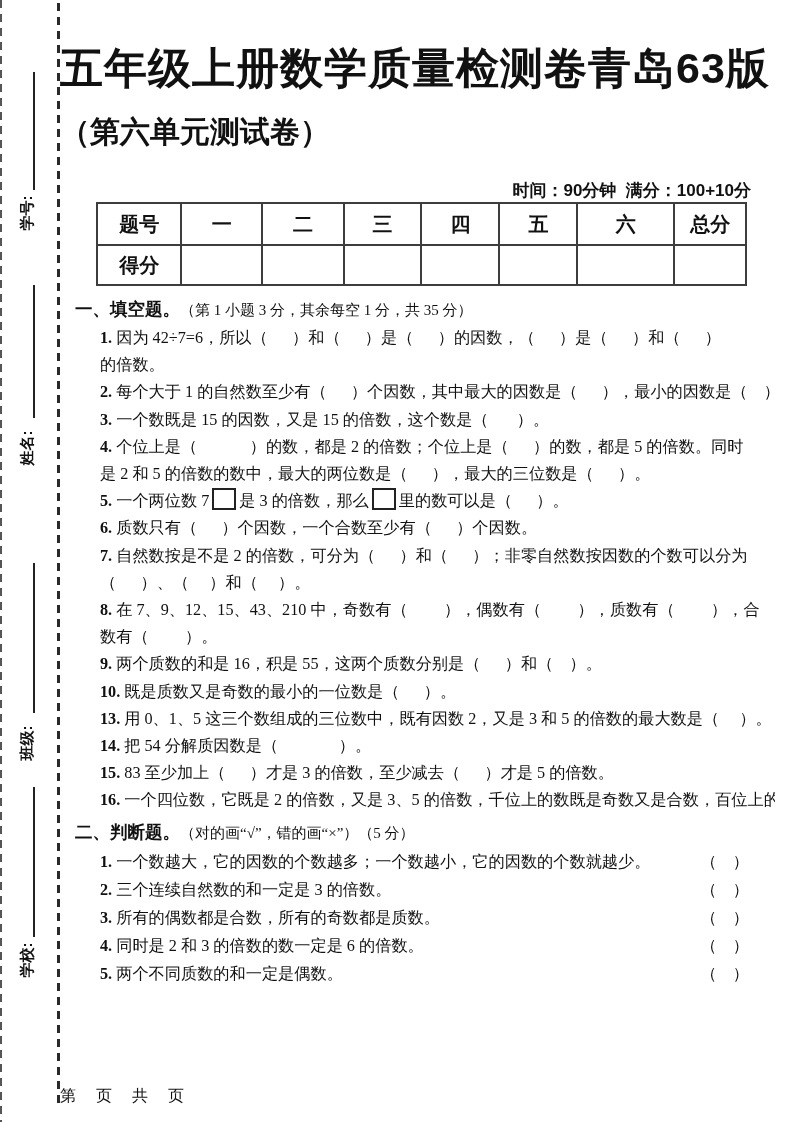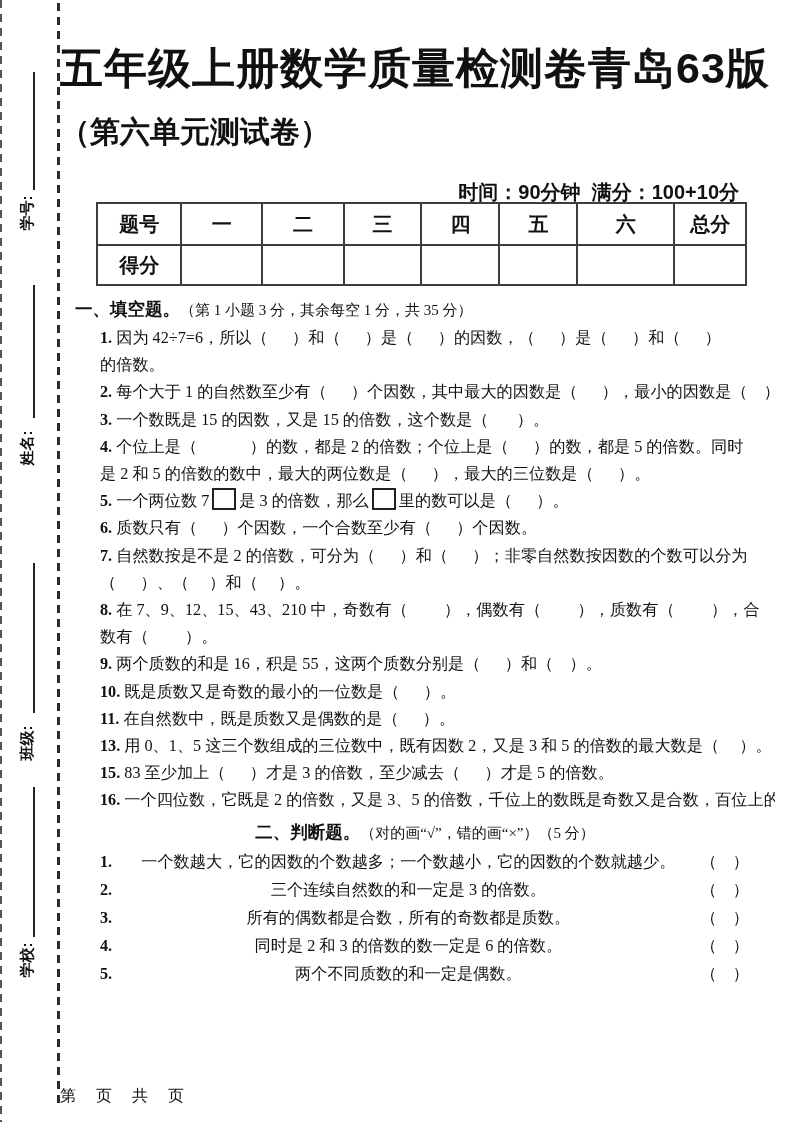--- a/index.html
+++ b/index.html
@@ -36,21 +36,21 @@
     position:absolute; top:40px; left:60px; right:24px; text-align:center;
     font-size:43px; font-weight:bold; letter-spacing:1px;
     font-family:"Liberation Sans","DejaVu Sans",sans-serif; white-space:nowrap;
   }
   .subtitle {
     position:absolute; top:112px; left:60px; right:24px; text-align:left;
     font-size:30px; font-weight:bold;
     font-family:"Liberation Sans","DejaVu Sans",sans-serif;
   }
   .meta {
-    position:absolute; top:179px; right:54px; font-size:20px; font-weight:bold;
+    position:absolute; top:179px; right:42px; font-size:17px; font-weight:bold;
     font-family:"Liberation Sans","DejaVu Sans",sans-serif; white-space:pre;
   }
 
   
   table.score {
     position:absolute; left:96px; top:202px; width:651px;
     border-collapse:collapse; table-layout:fixed;
   }
   table.score td {
     border:2px solid #3d3d3d; text-align:center; vertical-align:middle;
@@ -73,21 +73,21 @@
   .items { padding-left:25px; margin-top:2px; }
   .fill-line { white-space:pre; font-size:16.2px; line-height:27.2px; overflow:hidden; }
   .num { font-weight:bold; }
   .box {
     display:inline-block; width:20px; height:18px; border:2px solid #222;
     vertical-align:-4px; margin:0 3px; background:#fff;
   }
   .judge-item { display:flex; white-space:pre; font-size:16.2px; line-height:28px; padding-right:26px; }
   .jtext { flex:1 1 auto; overflow:hidden; }
   .bracket { flex:0 0 auto; }
-  .section-judge { margin-top:4px;text-align:center; }
+  .section-judge { margin-top:4px; }
 
   .footer {
     position:absolute; top:1086px; left:60px; right:0; text-align:left;
     font-size:16px; letter-spacing:4px; white-space:pre;
   }
 </style>
 </head>
 <body>
 
 <div class="page">
@@ -166,24 +166,24 @@
             <div class="fill-line"><span class="num">8. </span>在 7、9、12、15、43、210 中，奇数有（         ），偶数有（         ），质数有（         ），合</div>
             <div class="fill-line">数有（         ）。</div>
           </div>
           <div class="fill-item">
             <div class="fill-line"><span class="num">9. </span>两个质数的和是 16，积是 55，这两个质数分别是（      ）和（    ）。</div>
           </div>
           <div class="fill-item">
             <div class="fill-line"><span class="num">10. </span>既是质数又是奇数的最小的一位数是（      ）。</div>
           </div>
           <div class="fill-item">
-            <div class="fill-line"><span class="num">11. </span>在自然数中，既是质数又是偶数的是（      ）。</div>
-          </div>
-          <div class="fill-item">
             <div class="fill-line"><span class="num">13. </span>用 0、1、5 这三个数组成的三位数中，既有因数 2，又是 3 和 5 的倍数的最大数是（     ）。</div>
+          </div>
+          <div class="fill-item">
+            <div class="fill-line"><span class="num">14. </span>把 54 分解质因数是（               ）。</div>
           </div>
           <div class="fill-item">
             <div class="fill-line"><span class="num">15. </span>83 至少加上（      ）才是 3 的倍数，至少减去（      ）才是 5 的倍数。</div>
           </div>
           <div class="fill-item">
             <div class="fill-line"><span class="num">16. </span>一个四位数，它既是 2 的倍数，又是 3、5 的倍数，千位上的数既是奇数又是合数，百位上的数既</div>
           </div>
         </div>
       </div>
       <div class="section section-judge">

